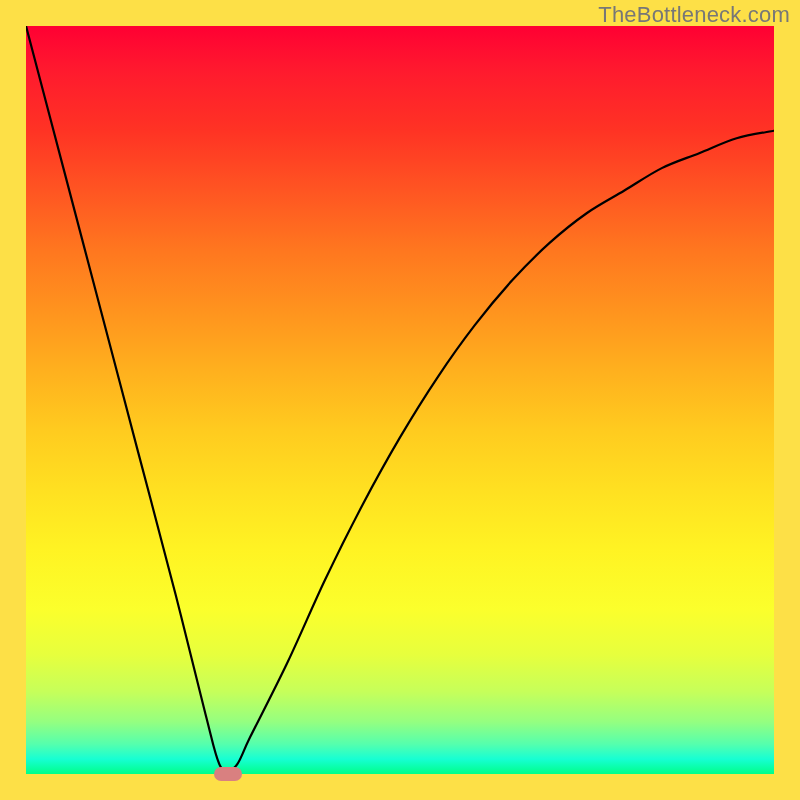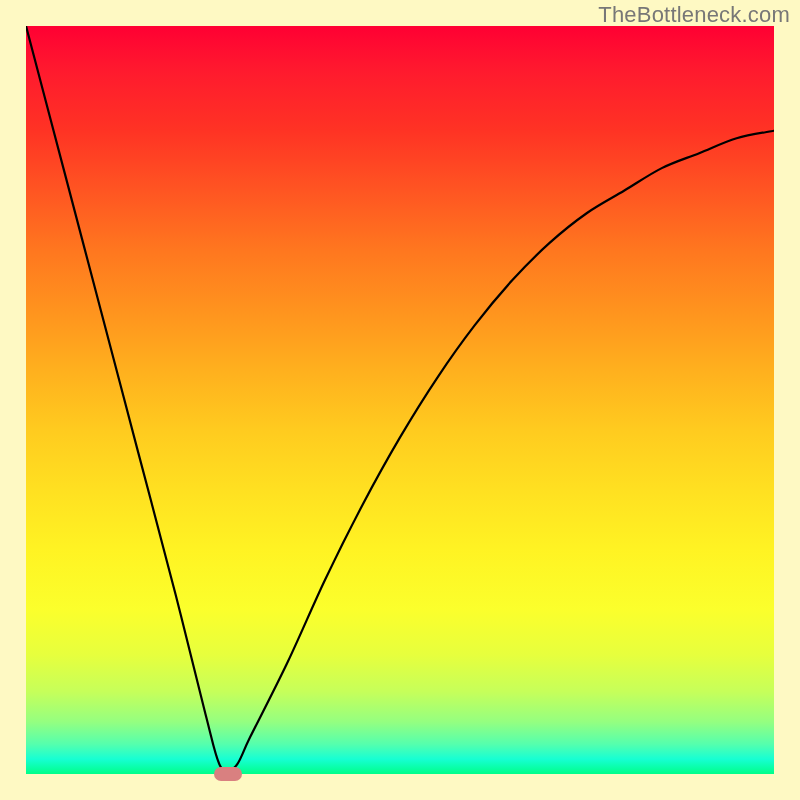--- a/index.html
+++ b/index.html
@@ -10,21 +10,21 @@
     overflow: hidden;
     background: #000;
     font-family: Arial, Helvetica, sans-serif;
   }
   .frame {
     position: absolute;
     left: 0;
     top: 0;
     width: 800px;
     height: 800px;
-    background: #fef9c3;
+    background: #fde047;
   }
   .plot {
     position: absolute;
     left: 26px;
     top: 26px;
     width: 748px;
     height: 748px;
     background: linear-gradient(to bottom,
       #ff0033 0%,
       #ff1a2e 6%,

